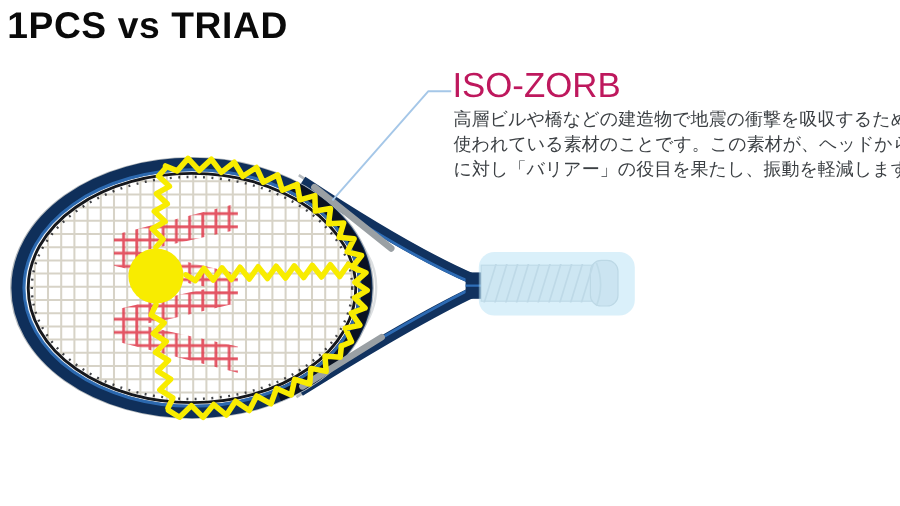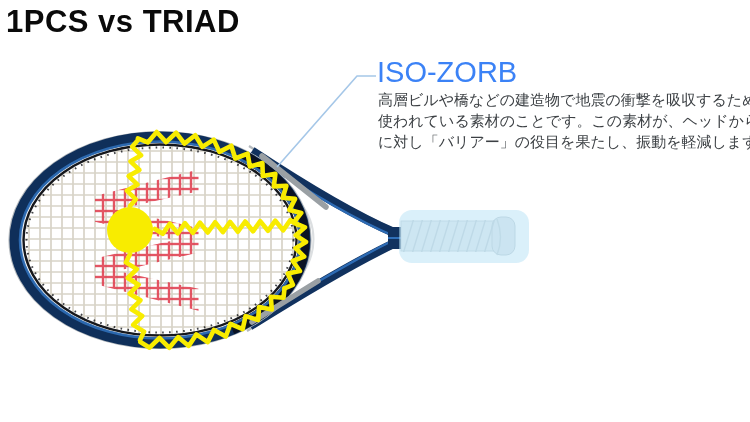--- a/index.html
+++ b/index.html
@@ -2,21 +2,21 @@
 <html><head>
 <meta charset="utf-8">
 <style>
   html,body{margin:0;padding:0;background:#fff;}
   #canvas{position:relative;width:750px;height:422px;background:#ffffff;overflow:hidden;
           font-family:"Liberation Sans",sans-serif;}
   #racket-svg{position:absolute;left:0;top:0;}
   .page-title{position:absolute;left:6px;top:4px;font-size:31px;font-weight:700;
               letter-spacing:.5px;color:#0a0a0a;white-space:nowrap;}
   .ann-heading{position:absolute;left:377px;top:56px;font-size:29px;font-weight:400;
-               color:#3b82f6;white-space:nowrap;}
+               color:#be185d;white-space:nowrap;}
   .ann-body{position:absolute;left:378px;top:89px;width:368px;font-size:15px;
             line-height:21px;color:#3c4044;}
   .ann-body div{white-space:nowrap;}
 </style>
 </head>
 <body>
 
 <div id="canvas">
 
   <div class="page-title">1PCS vs TRIAD</div>

